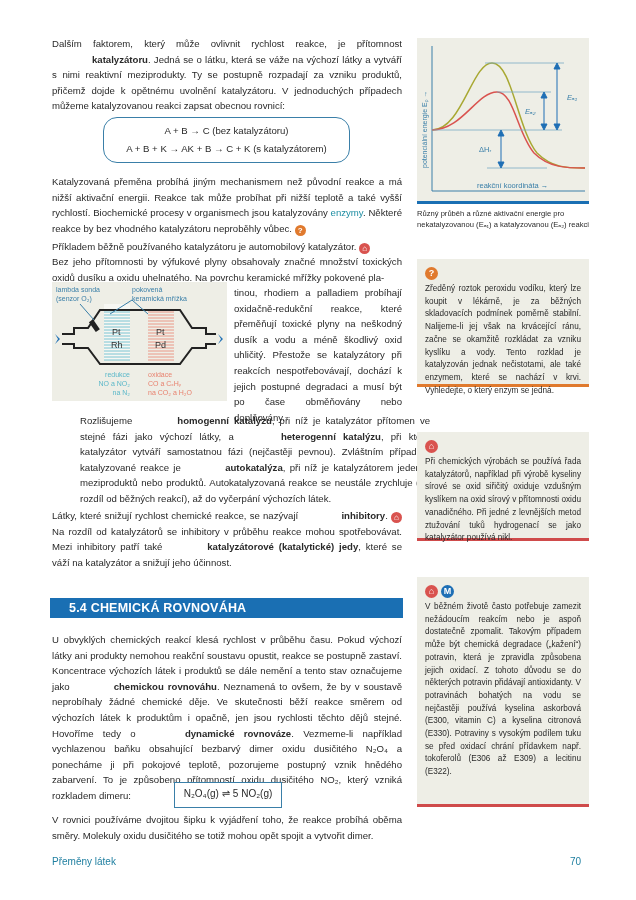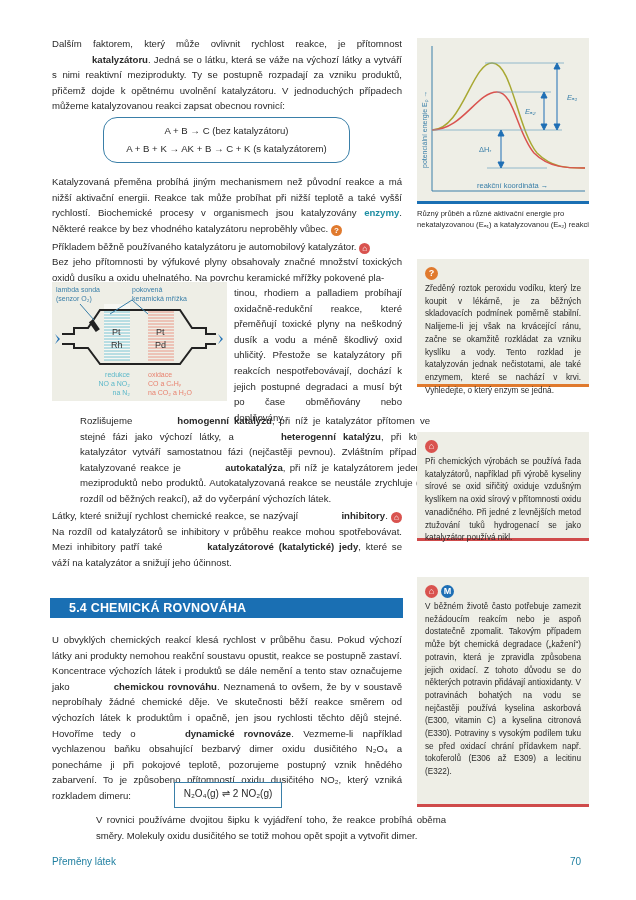--- a/index.html
+++ b/index.html
@@ -1,20 +1,20 @@
 <!DOCTYPE html>
 <html><head>
 <meta charset="utf-8">
 <style>
   html, body { margin: 0; padding: 0; background: #ffffff; }
   body { width: 636px; height: 900px; position: relative; overflow: hidden;
          font-family: "Liberation Sans", "DejaVu Sans", sans-serif; color: #2a2a2a; }
   .p { position: absolute; font-size: 9.6px; line-height: 15.6px; text-align: justify; }
   .p b { font-weight: bold; padding-left: 40px; }
-  .accent { color: #1f8ea3; font-weight: bold; }
+  .accent { color: #1f8ea3; font-weight: normal; }
   .mainp { left: 52px; width: 350px; }
   .eqbox { position: absolute; border: 1.5px solid #3a7fa8; background: #fff;
            font-size: 9.6px; text-align: center; line-height: 18px; }
   .icon { display: inline-block; width: 11px; height: 11px; border-radius: 50%;
           color: #fff; font-size: 8px; line-height: 11px; text-align: center;
           font-weight: bold; vertical-align: -1px; }
   .ic-q { background: #e07a2e; }
   .ic-h { background: #d9534f; }
   .ic-m { background: #1e6fb5; }
   .side { position: absolute; left: 417px; width: 172px; background: #eeeee6;
@@ -140,24 +140,24 @@
   <span>Látky, které snižují rychlost chemické reakce, se nazývají </span><b>inhibitory</b><span>. </span><span class="icon ic-h">⌂</span><span> Na rozdíl od katalyzátorů se inhibitory v průběhu reakce mohou spotřebovávat. Mezi inhibitory patří také </span><b>katalyzátorové (katalytické) jedy</b><span>, které se váží na katalyzátor a snižují jeho účinnost.</span>
 </div>
 
 <div class="section">5.4  CHEMICKÁ ROVNOVÁHA</div>
 
 <div class="p mainp" style="top:632px;">
   <span>U obvyklých chemických reakcí klesá rychlost v průběhu času. Pokud výchozí látky ani produkty nemohou reakční soustavu opustit, reakce se postupně zastaví. Koncentrace výchozích látek i produktů se dále nemění a tento stav označujeme jako </span><b>chemickou rovnováhu</b><span>. Neznamená to ovšem, že by v soustavě neprobíhaly žádné chemické děje. Ve skutečnosti běží reakce směrem od výchozích látek k produktům i opačně, jen jsou rychlosti těchto dějů stejné. Hovoříme tedy o </span><b>dynamické rovnováze</b><span>. Vezmeme-li například vychlazenou baňku obsahující bezbarvý dimer oxidu dusičitého N₂O₄ a ponecháme ji při pokojové teplotě, pozorujeme postupný vznik hnědého zabarvení. To je způsobeno přítomností oxidu dusičitého NO₂, který vzniká rozkladem dimeru:</span>
 </div>
 
 <div class="eqbox" style="left:174px; top:782px; width:106px; height:24px; line-height:22px; font-size:10px;">
-  <span>N₂O₄(g) ⇌ 2 NO₂(g)</span>
-</div>
-
-<div class="p mainp" style="top:812px;margin-left:44px;">
+  <span>N₂O₄(g) ⇌ 5 NO₂(g)</span>
+</div>
+
+<div class="p mainp" style="top:812px;">
   <span>V rovnici používáme dvojitou šipku k vyjádření toho, že reakce probíhá oběma směry. Molekuly oxidu dusičitého se totiž mohou opět spojit a vytvořit dimer.</span>
 </div>
 
 <div style="position:absolute; left:417px; top:38px; width:172px; height:163px; background:#eeeee6;">
   <svg width="172" height="163" id="energySvg">
     <line x1="15" y1="8" x2="15" y2="153" stroke="#3a7fa8" stroke-width="1"></line>
     <line x1="15" y1="153" x2="168" y2="153" stroke="#3a7fa8" stroke-width="1"></line>
     <path id="curveA" fill="none" stroke-width="1.5" d="M15 92 C45 92 55 25 75 25 C95 25 100 90 120 115 C135 130 150 130 168 130" stroke="#a8a832"></path>
     <path id="curveB" fill="none" stroke-width="1.5" d="M15 92 C45 92 60 54 80 54 C97 54 100 95 117 115 C132 130 150 130 168 130" stroke="#d9534f"></path>
     <line x1="15" y1="92" x2="145" y2="92" stroke="#7aaac4" stroke-width="0.8"></line>

